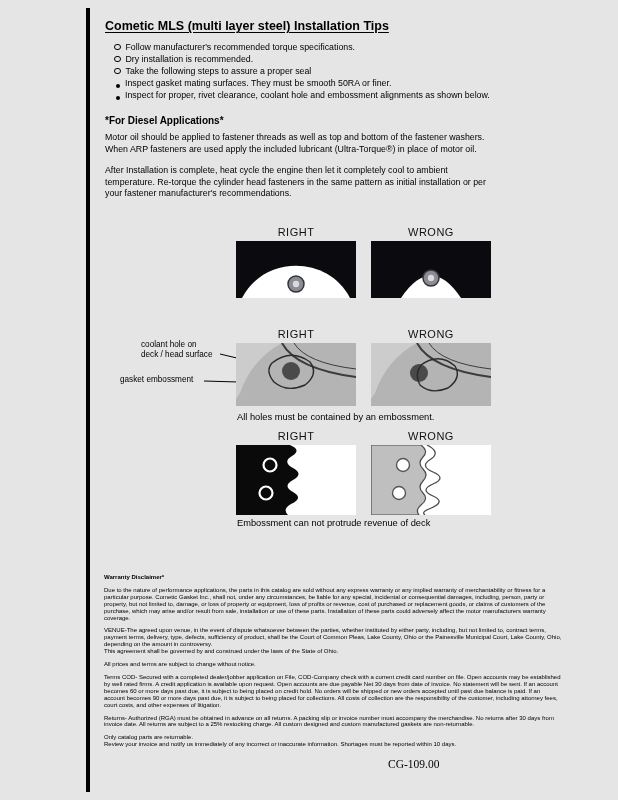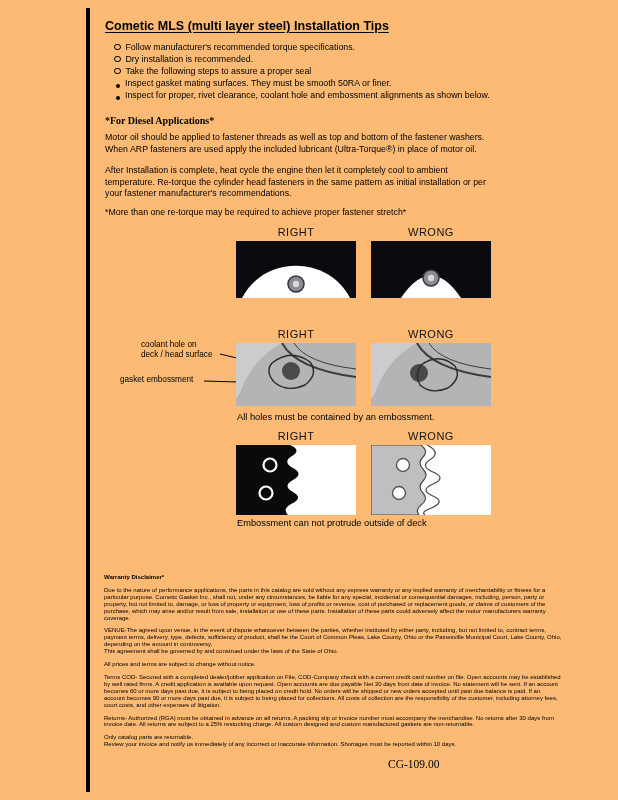--- a/index.html
+++ b/index.html
@@ -1,25 +1,25 @@
 <!DOCTYPE html>
 <html><head>
 <meta charset="utf-8">
 <style>
   html,body { margin:0; padding:0; }
   body { width:618px; height:800px; background:#ffffff; font-family:"Liberation Sans", sans-serif; }
-  .page { position:relative; width:618px; height:800px; background:#fdba74; overflow:hidden; }
+  .page { position:relative; width:618px; height:800px; background:#e5e5e5; overflow:hidden; }
   .left-rule { position:absolute; left:86px; top:8px; width:4px; height:784px; background:#000; }
   .title { position:absolute; left:105px; top:19px; font-size:12.5px; font-weight:bold; color:#000;
            text-decoration:underline; text-underline-offset:2px; }
   .tip { position:absolute; left:114px; font-size:8.8px; color:#000; display:flex; align-items:center; }
   .tip.sub { left:116px;align-items:flex-end; }
   .b-open { width:4.5px; height:4.5px; border:1px solid #000; border-radius:50%; margin-right:5px; flex:none; }
   .b-fill { width:4px; height:4px; background:#000; border-radius:50%; margin-right:5px; flex:none; }
-  .h-diesel { position:absolute; left:105px; top:115px; font-size:10px; font-weight:bold; color:#000;font-family:Liberation Serif, serif; }
+  .h-diesel { position:absolute; left:105px; top:115px; font-size:10px; font-weight:bold; color:#000; }
   .para { position:absolute; left:105px; font-size:8.8px; line-height:11.5px; color:#000; }
   .dlabel { position:absolute; width:120px; text-align:center; font-size:11px; letter-spacing:0.5px; color:#111; }
   .dimg { position:absolute; display:block; }
   .dcap { position:absolute; left:237px; font-size:9.3px; color:#000; line-height:11px; }
   .ann { position:absolute; font-size:8.2px; line-height:9.5px; color:#000; }
   .leaders { position:absolute; left:198px; top:340px; }
   .disc { position:absolute; left:104px; top:574px; width:458px; font-size:6px; line-height:6.9px; color:#000; }
   .disc .hd { font-weight:bold; margin:0 0 6px 0; }
   .disc p { margin:0 0 6px 0; }
   .disc p.tight { margin-bottom:0; }
@@ -52,21 +52,20 @@
     <span>Inspect gasket mating surfaces.  They must be smooth 50RA or finer.</span>
   </div>
   <div class="tip sub" style="top:90px">
     <span class="b-fill"></span>
     <span>Inspect for proper, rivet clearance, coolant hole and embossment alignments as shown below.</span>
   </div>
 
   <div class="h-diesel">*For Diesel Applications*</div>
   <div class="para" style="top:165px; width:386px">After Installation is complete, heat cycle the engine then let it completely cool to ambient temperature. Re-torque the cylinder head fasteners in the same pattern as initial installation or per your fastener manufacturer's recommendations.</div>
   <div class="para" style="top:132px; width:396px">Motor oil should be applied to fastener threads as well as top and bottom of the fastener washers. When ARP fasteners are used apply the included lubricant (Ultra-Torque®) in place of motor oil.</div>
-  <div class="para" style="top:207px; width:420px">*More than one re-torque may be required to achieve proper fastener stretch*</div>
 
   <div class="dlabel" style="left:236px; top:226px">RIGHT</div>
   <div class="dlabel" style="left:371px; top:226px">WRONG</div>
 
   <svg class="dimg" style="left:236px; top:241px" width="120" height="57" viewBox="0 0 120 57">
     <rect x="0" y="0" width="120" height="57" fill="#0b0b0f"></rect>
     <path d="M 6 57 C 28 14 92 14 114 57 Z" fill="#ffffff"></path>
     <g>
       <circle cx="60" cy="43" r="8" fill="#8b8b93" stroke="#33333a" stroke-width="1.5"></circle>
       <circle cx="60" cy="43" r="3.2" fill="#d9d9de"></circle>
@@ -123,21 +122,21 @@
     <circle cx="30" cy="48" r="6.5" fill="#0a0a0a" stroke="#ffffff" stroke-width="2.2"></circle>
   </svg>
   <svg class="dimg" style="left:371px; top:445px" width="120" height="70" viewBox="0 0 120 70">
     <rect width="120" height="70" fill="#ffffff"></rect>
     <path d="M 0 0 H 50 Q 58 6 52 12 Q 46 18 52 24 Q 58 30 52 36 Q 46 42 52 48 Q 58 54 50 60 Q 44 65 48 70 H 0 Z" fill="#bfbfbf" stroke="#4c4c4c" stroke-width="1.2"></path>
     <path d="M 56 0 Q 70 7 60 14 Q 48 21 62 27 Q 76 33 62 39 Q 48 45 62 51 Q 76 57 58 64 Q 50 67 54 70" fill="none" stroke="#4c4c4c" stroke-width="1.3"></path>
     <circle cx="32" cy="20" r="6.5" fill="#ffffff" stroke="#555555" stroke-width="1.4"></circle>
     <circle cx="28" cy="48" r="6.5" fill="#ffffff" stroke="#555555" stroke-width="1.4"></circle>
   </svg>
   <div class="dcap" style="top:518px">
-    <div>Embossment can not protrude outside of deck</div>
+    <div>Embossment can not protrude revenue of deck</div>
   </div>
 
   <div class="disc">
     <div class="hd">Warranty Disclaimer*</div>
     <p>Due to the nature of performance applications, the parts in this catalog are sold without any express warranty or any implied warranty of merchantability or fitness for a particular purpose.  Cometic Gasket Inc., shall not, under any circumstances, be liable for any special, incidental or consequential damages, including, person, party or property, but not limited to, damage, or loss of property or equipment, loss of profits or revenue, cost of purchased or replacement goods, or claims of customers of the purchase, which may arise and/or result from sale, installation or use of these parts.  Installation of these parts could adversely affect the motor manufacturers warranty coverage.</p>
     <p class="tight">VENUE-The agreed upon venue, in the event of dispute whatsoever between the parties, whether instituted by either party, including, but not limited to, contract terms, payment terms, delivery, type, defects, sufficiency of product, shall be the Court of Common Pleas, Lake County, Ohio or the Painesville Municipal Court, Lake County, Ohio, depending on the amount in controversy.</p>
     <p>This agreement shall be governed by and construed under the laws of the State of Ohio.</p>
     <p>All prices and terms are subject to change without notice.</p>
     <p>Terms COD- Secured with a completed dealer/jobber application on File, COD-Company check with a current credit card number on file.  Open accounts may be established by well rated firms.  A credit application is available upon request.  Open accounts are due payable Net 30 days from date of invoice.  No statement will be sent.  If an account becomes 60 or more days past due, it is subject to being placed on credit hold.  No orders will be shipped or new orders accepted until past due balance is paid.  If an account becomes 90 or more days past due, it is subject to being placed for collections.  All costs of collection are the responsibility of the customer, including attorney fees, court costs, and other expenses of litigation.</p>
     <p>Returns- Authorized (RGA) must be obtained in advance on all returns.  A packing slip or invoice number must accompany the merchandise.  No returns after 30 days from invoice date.  All returns are subject to a 25% restocking charge.  All custom designed and custom manufactured gaskets are non-returnable.</p>

